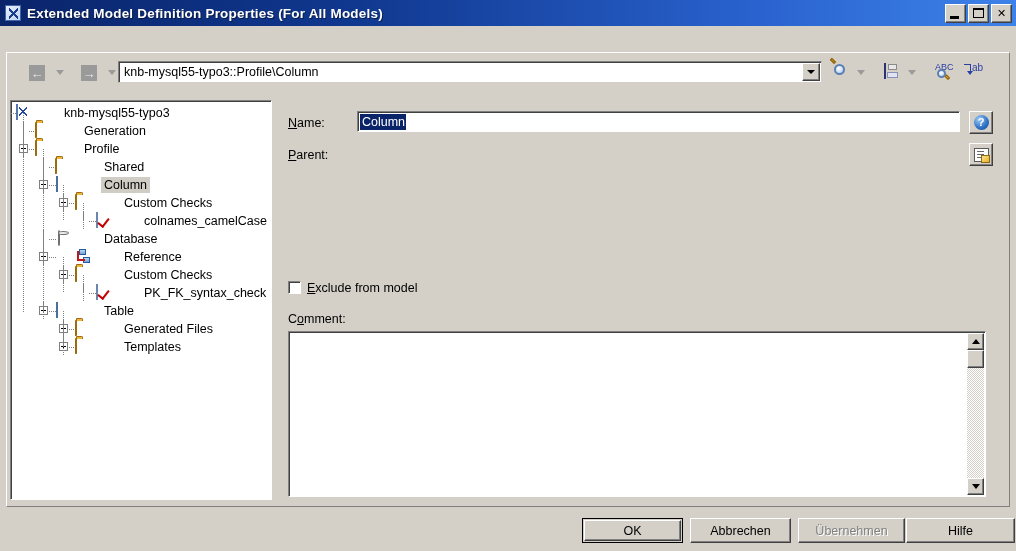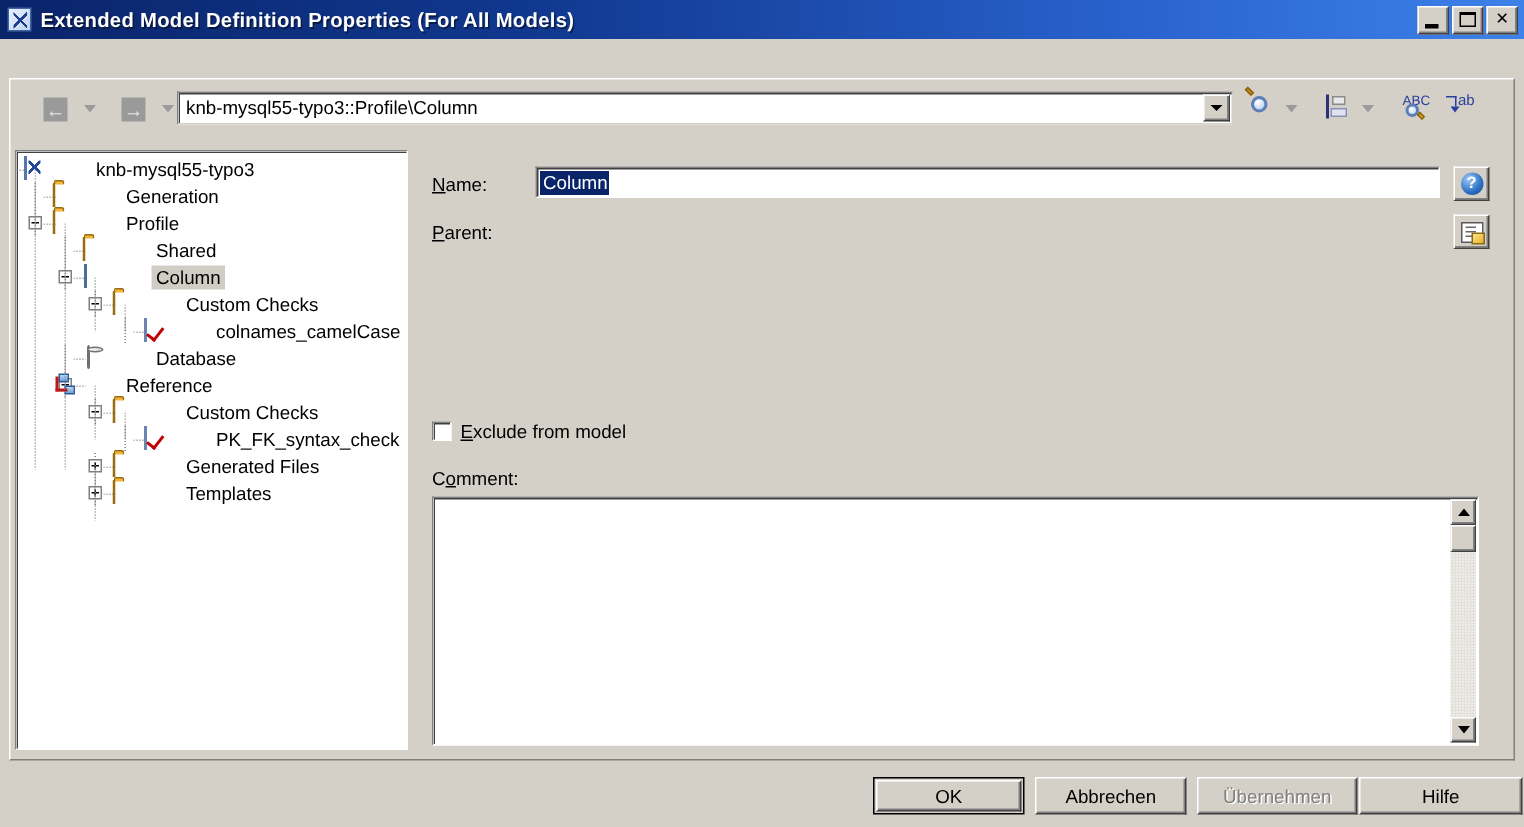--- a/index.html
+++ b/index.html
@@ -581,39 +581,46 @@
           <span class="dotline-v" style="left:72px; top:0; height:18px;"></span>
           <span class="ticon" style="position:relative; display:inline-block; width:18px; height:16px;"><span class="ico-check"></span></span>
           <span class="tlabel">colnames_camelCase</span>
         </div>
         <div class="tnode" style="padding-left: 44px;">
           <span class="dotline-h" style="left:38px; top:9px; width:8px;"></span>
           <span class="dotline-v" style="left:32px; top:0; height:18px;"></span>
           <span class="ticon" style="position:relative; display:inline-block; width:18px; height:16px;"><span class="ico-db"></span></span>
           <span class="tlabel">Database</span>
         </div>
-        <div class="tnode" style="padding-left: 24px;">
+        <div class="tnode" style="padding-left: 64px;">
           <span class="expander " style="left:28px; top:4px;"></span>
           <span class="dotline-h" style="left:38px; top:9px; width:8px;"></span>
           <span class="dotline-v" style="left:32px; top:0; height:18px;"></span>
           <span class="ticon" style="position:relative; display:inline-block; width:18px; height:16px;"><span class="ico-ref"><span class="s1"></span><span class="s2"></span></span></span>
           <span class="tlabel">Reference</span>
         </div>
         <div class="tnode" style="padding-left: 64px;">
           <span class="expander " style="left:48px; top:4px;"></span>
           <span class="dotline-h" style="left:58px; top:9px; width:8px;"></span>
           <span class="dotline-v" style="left:52px; top:0; height:18px;"></span>
           <span class="ticon" style="position:relative; display:inline-block; width:18px; height:16px;"><span class="ico-folder"></span></span>
           <span class="tlabel">Custom Checks</span>
         </div>
         <div class="tnode" style="padding-left: 84px;">
           <span class="dotline-h" style="left:78px; top:9px; width:8px;"></span>
           <span class="dotline-v" style="left:72px; top:0; height:18px;"></span>
           <span class="ticon" style="position:relative; display:inline-block; width:18px; height:16px;"><span class="ico-check"></span></span>
           <span class="tlabel">PK_FK_syntax_check</span>
+        </div>
+        <div class="tnode" style="padding-left: 44px;">
+          <span class="expander " style="left:28px; top:4px;"></span>
+          <span class="dotline-h" style="left:38px; top:9px; width:8px;"></span>
+          <span class="dotline-v" style="left:32px; top:0; height:18px;"></span>
+          <span class="ticon" style="position:relative; display:inline-block; width:18px; height:16px;"><span class="ico-table"></span></span>
+          <span class="tlabel">Table</span>
         </div>
         <div class="tnode" style="padding-left: 64px;">
           <span class="expander plus" style="left:48px; top:4px;"></span>
           <span class="dotline-h" style="left:58px; top:9px; width:8px;"></span>
           <span class="dotline-v" style="left:52px; top:0; height:18px;"></span>
           <span class="ticon" style="position:relative; display:inline-block; width:18px; height:16px;"><span class="ico-folder"></span></span>
           <span class="tlabel">Generated Files</span>
         </div>
         <div class="tnode" style="padding-left: 64px;">
           <span class="expander plus" style="left:48px; top:4px;"></span>

